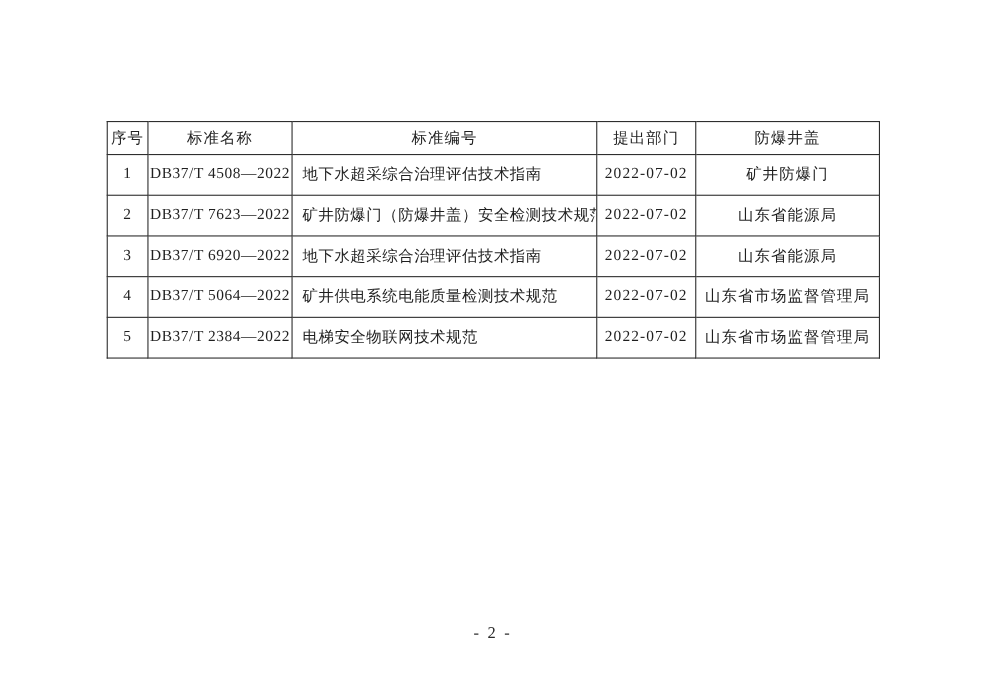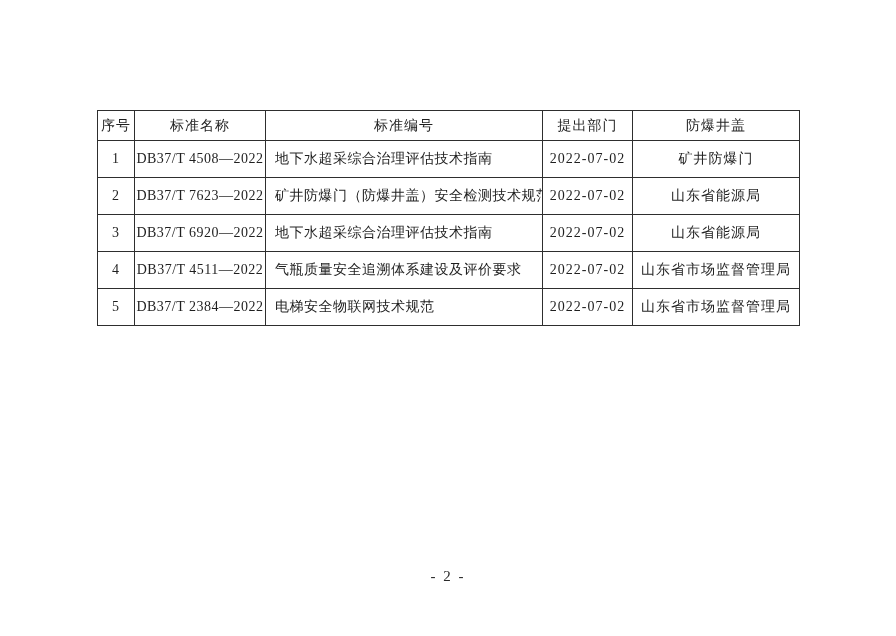--- a/index.html
+++ b/index.html
@@ -106,22 +106,22 @@
       </tr>
       <tr>
         <td>3</td>
         <td class="col-code">DB37/T 6920—2022</td>
         <td class="col-name">地下水超采综合治理评估技术指南</td>
         <td>2022-07-02</td>
         <td>山东省能源局</td>
       </tr>
       <tr>
         <td>4</td>
-        <td class="col-code">DB37/T 4511—2022</td>
-        <td class="col-name">气瓶质量安全追溯体系建设及评价要求</td>
+        <td class="col-code">DB37/T 5064—2022</td>
+        <td class="col-name">矿井供电系统电能质量检测技术规范</td>
         <td>2022-07-02</td>
         <td>山东省市场监督管理局</td>
       </tr>
       <tr>
         <td>5</td>
         <td class="col-code">DB37/T 2384—2022</td>
         <td class="col-name">电梯安全物联网技术规范</td>
         <td>2022-07-02</td>
         <td>山东省市场监督管理局</td>
       </tr>

